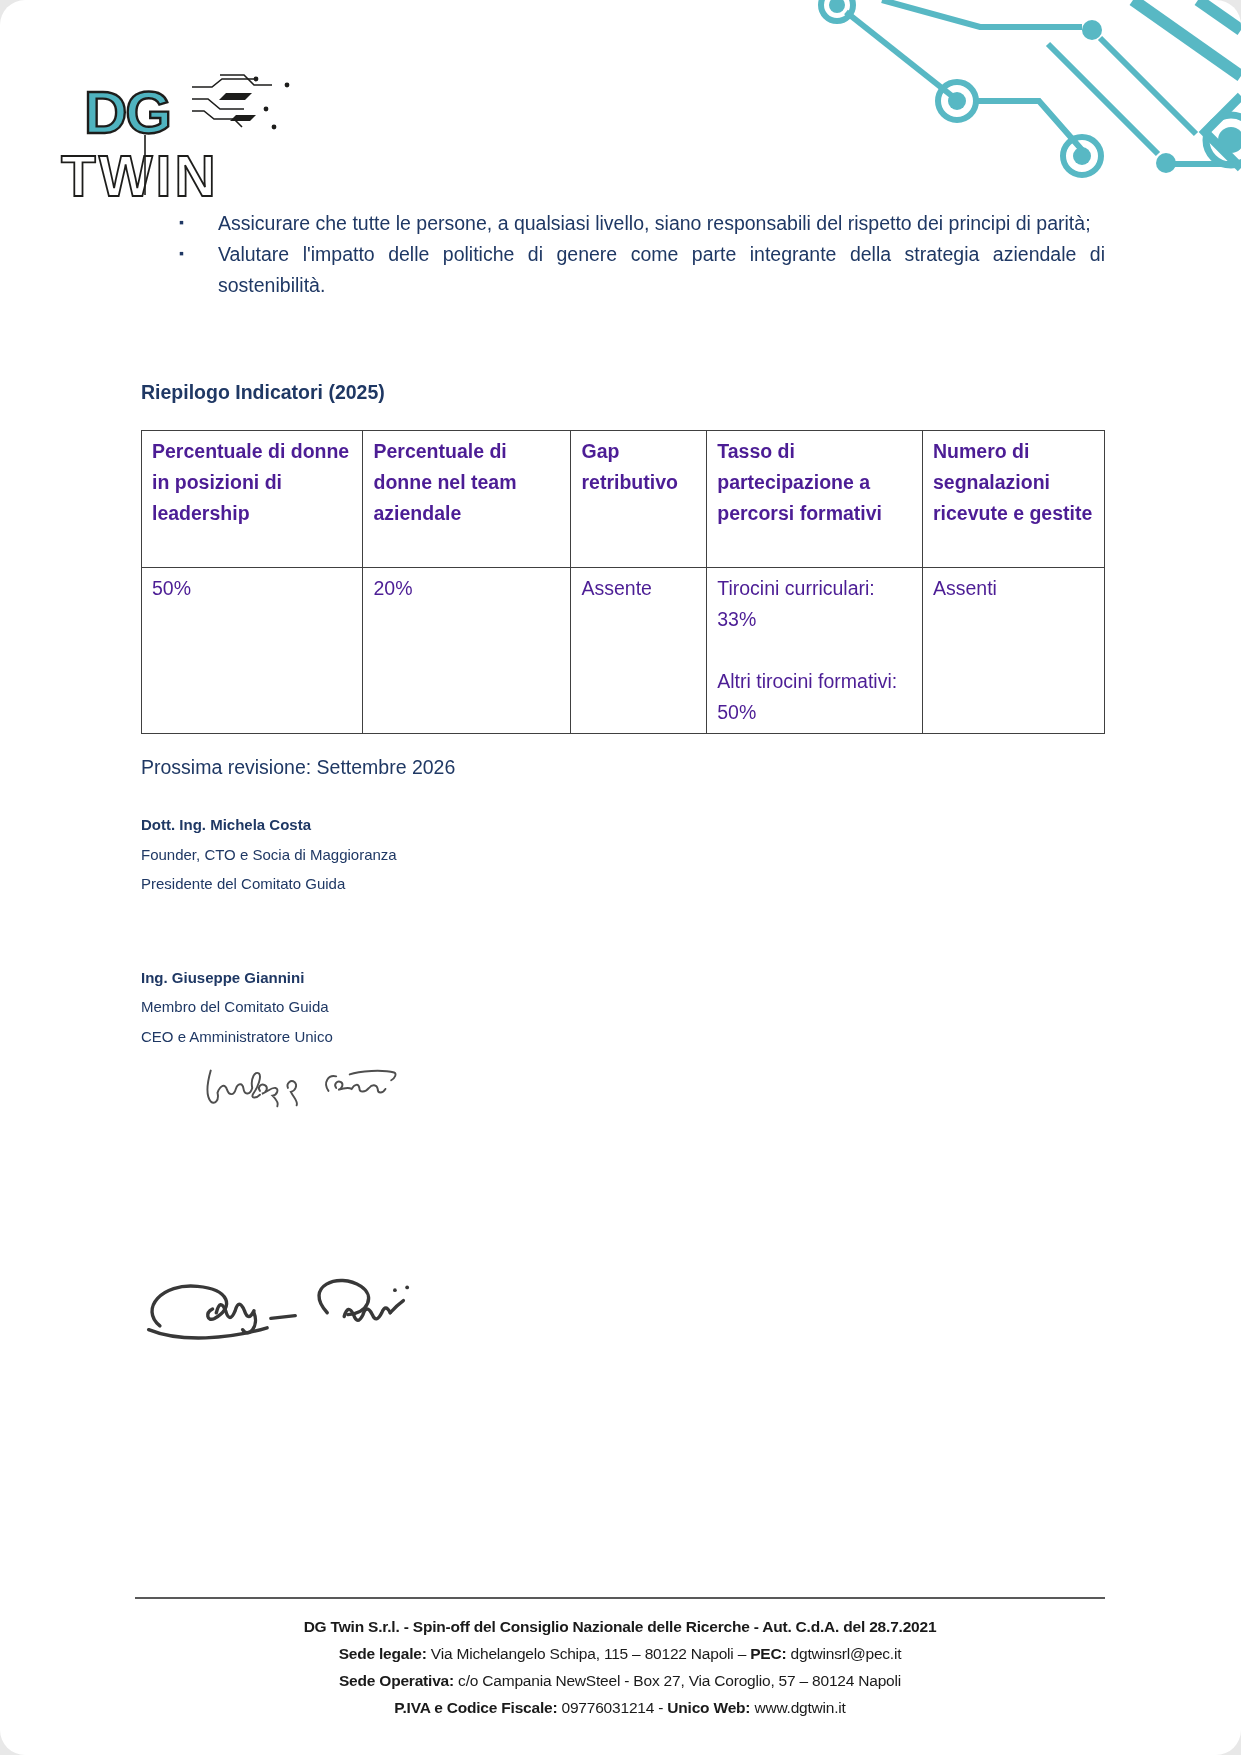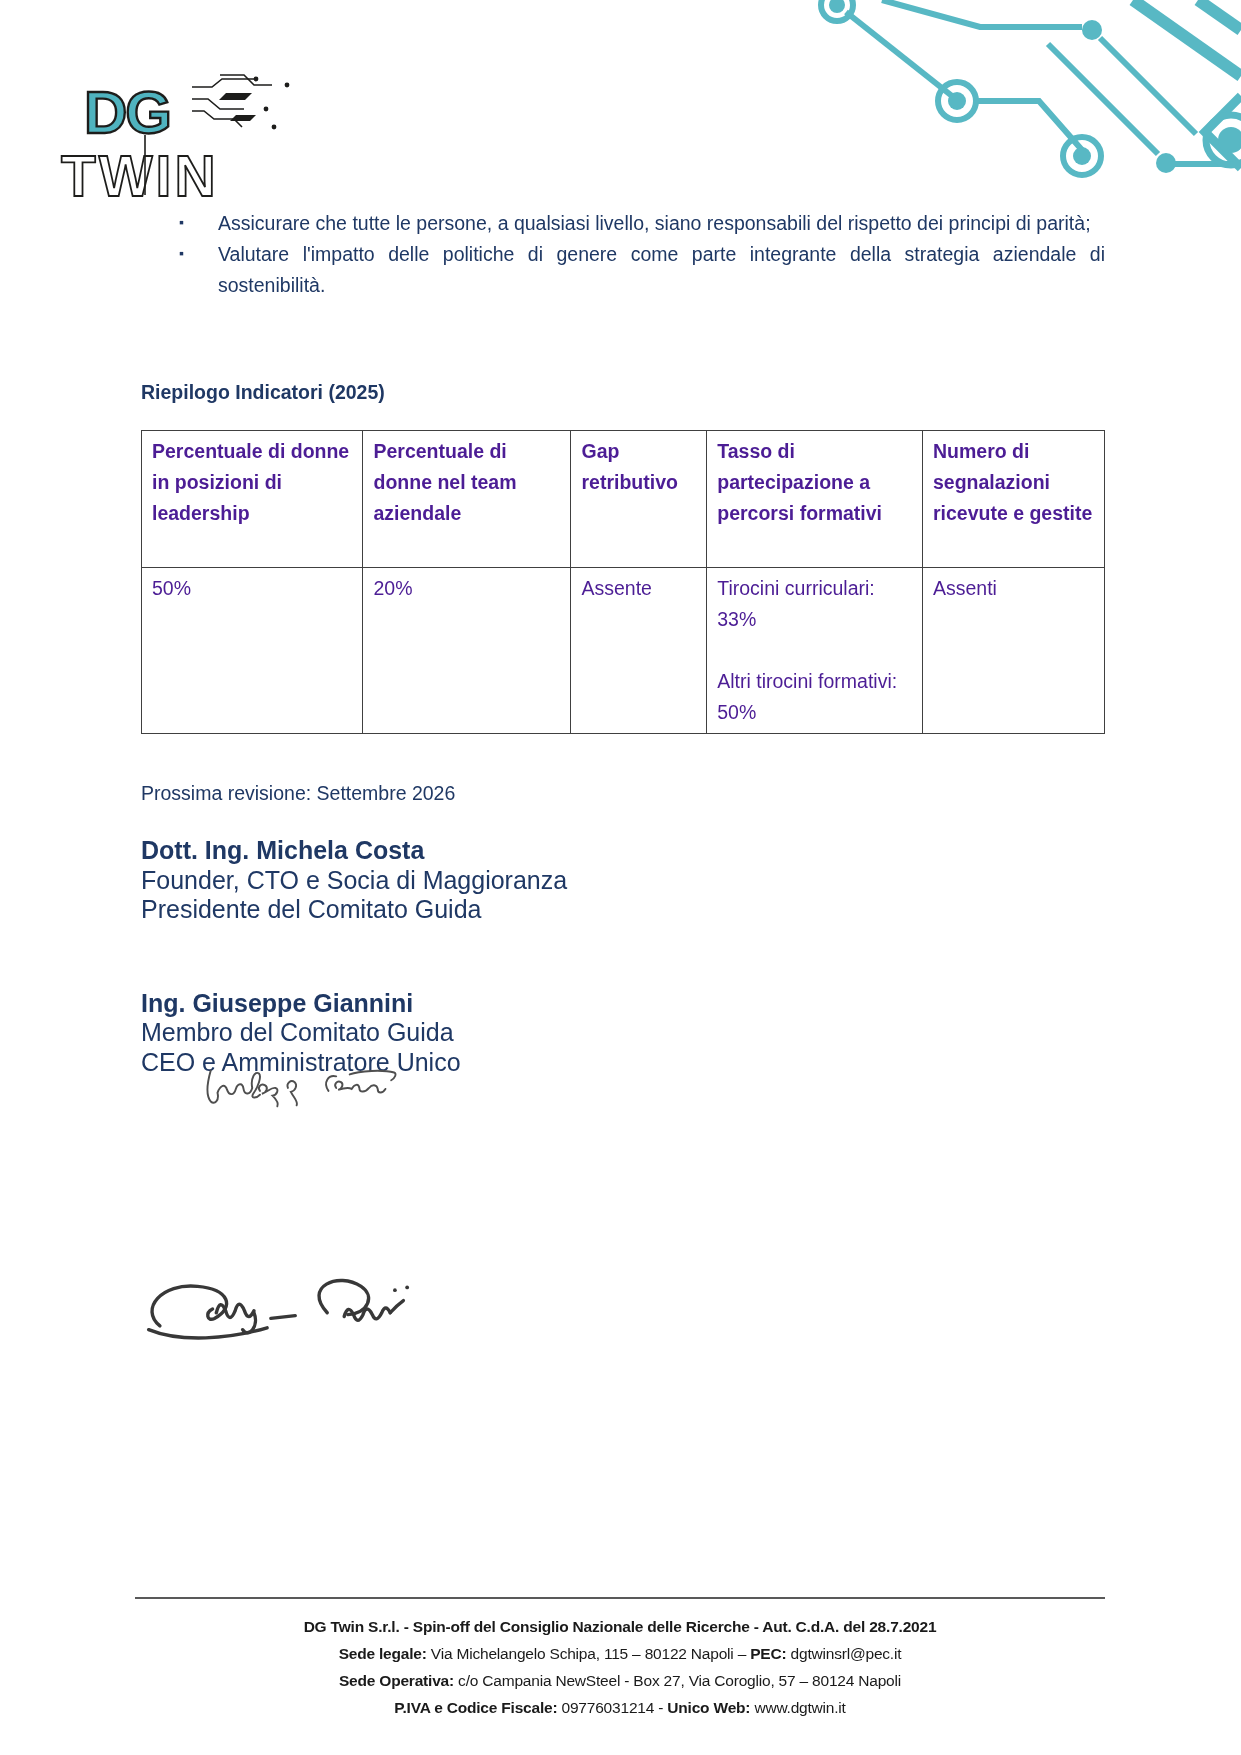--- a/index.html
+++ b/index.html
@@ -1,19 +1,20 @@
 <!DOCTYPE html>
 <html><head>
 <meta charset="utf-8">
 <style>
   html,body{margin:0;padding:0;background:#e8e8e8;}
   .page{
     position:relative;width:1241px;height:1755px;background:#ffffff;
     font-family:"Liberation Sans",sans-serif;color:#1f3864;overflow:hidden;
     margin:0 auto;
+    border-radius:25px;
   }
   
   .logo{position:absolute;left:60px;top:55px;width:235px;height:148px;}
   
   .circuit-top{position:absolute;right:0;top:0;width:545px;height:235px;}
   
   .content{position:absolute;left:141px;top:208px;width:964px;}
   .bullet{position:relative;padding-left:77px;text-align:justify;text-align-last:left;
           font-size:19.5px;line-height:31px;}
   .bullet .marker{position:absolute;left:38px;top:-1px;font-size:14px;}
@@ -22,22 +23,22 @@
   table.indicators th,table.indicators td{
     border:1.6px solid #404040;padding:5px 10px;vertical-align:top;
     font-size:19.5px;line-height:31px;text-align:left;font-weight:normal;color:#4c1d95;
   }
   table.indicators th{font-weight:bold;height:126px;}
   table.indicators td{height:152px;}
   .cell-gap{height:31px;}
   .p{font-size:19.5px;line-height:31px;}
   .p.bold{font-weight:bold;}
   .mt-data{margin-top:42px;}
-  .mt-27{margin-top:44px;}
-  .person{margin-top:27px;font-size:25px;line-height:29.5px;}
+  .mt-27{margin-top:18px;}
+  .person{margin-top:27px;font-size:15px;line-height:29.5px;}
   .person .name{font-weight:bold;}
   .person.second{margin-top:64px;}
   .sig1{position:absolute;left:203px;top:1058px;width:222px;height:58px;}
   .sig2{position:absolute;left:143px;top:1268px;width:282px;height:82px;}
   
   .footer{position:absolute;left:135px;top:1597px;width:970px;
           border-top:2px solid #595959;padding-top:14px;text-align:center;
           color:#1a1a1a;font-size:15.5px;line-height:27px;letter-spacing:-0.2px;}
   .footer .fl{white-space:nowrap;}
   .footer b{font-weight:bold;}

